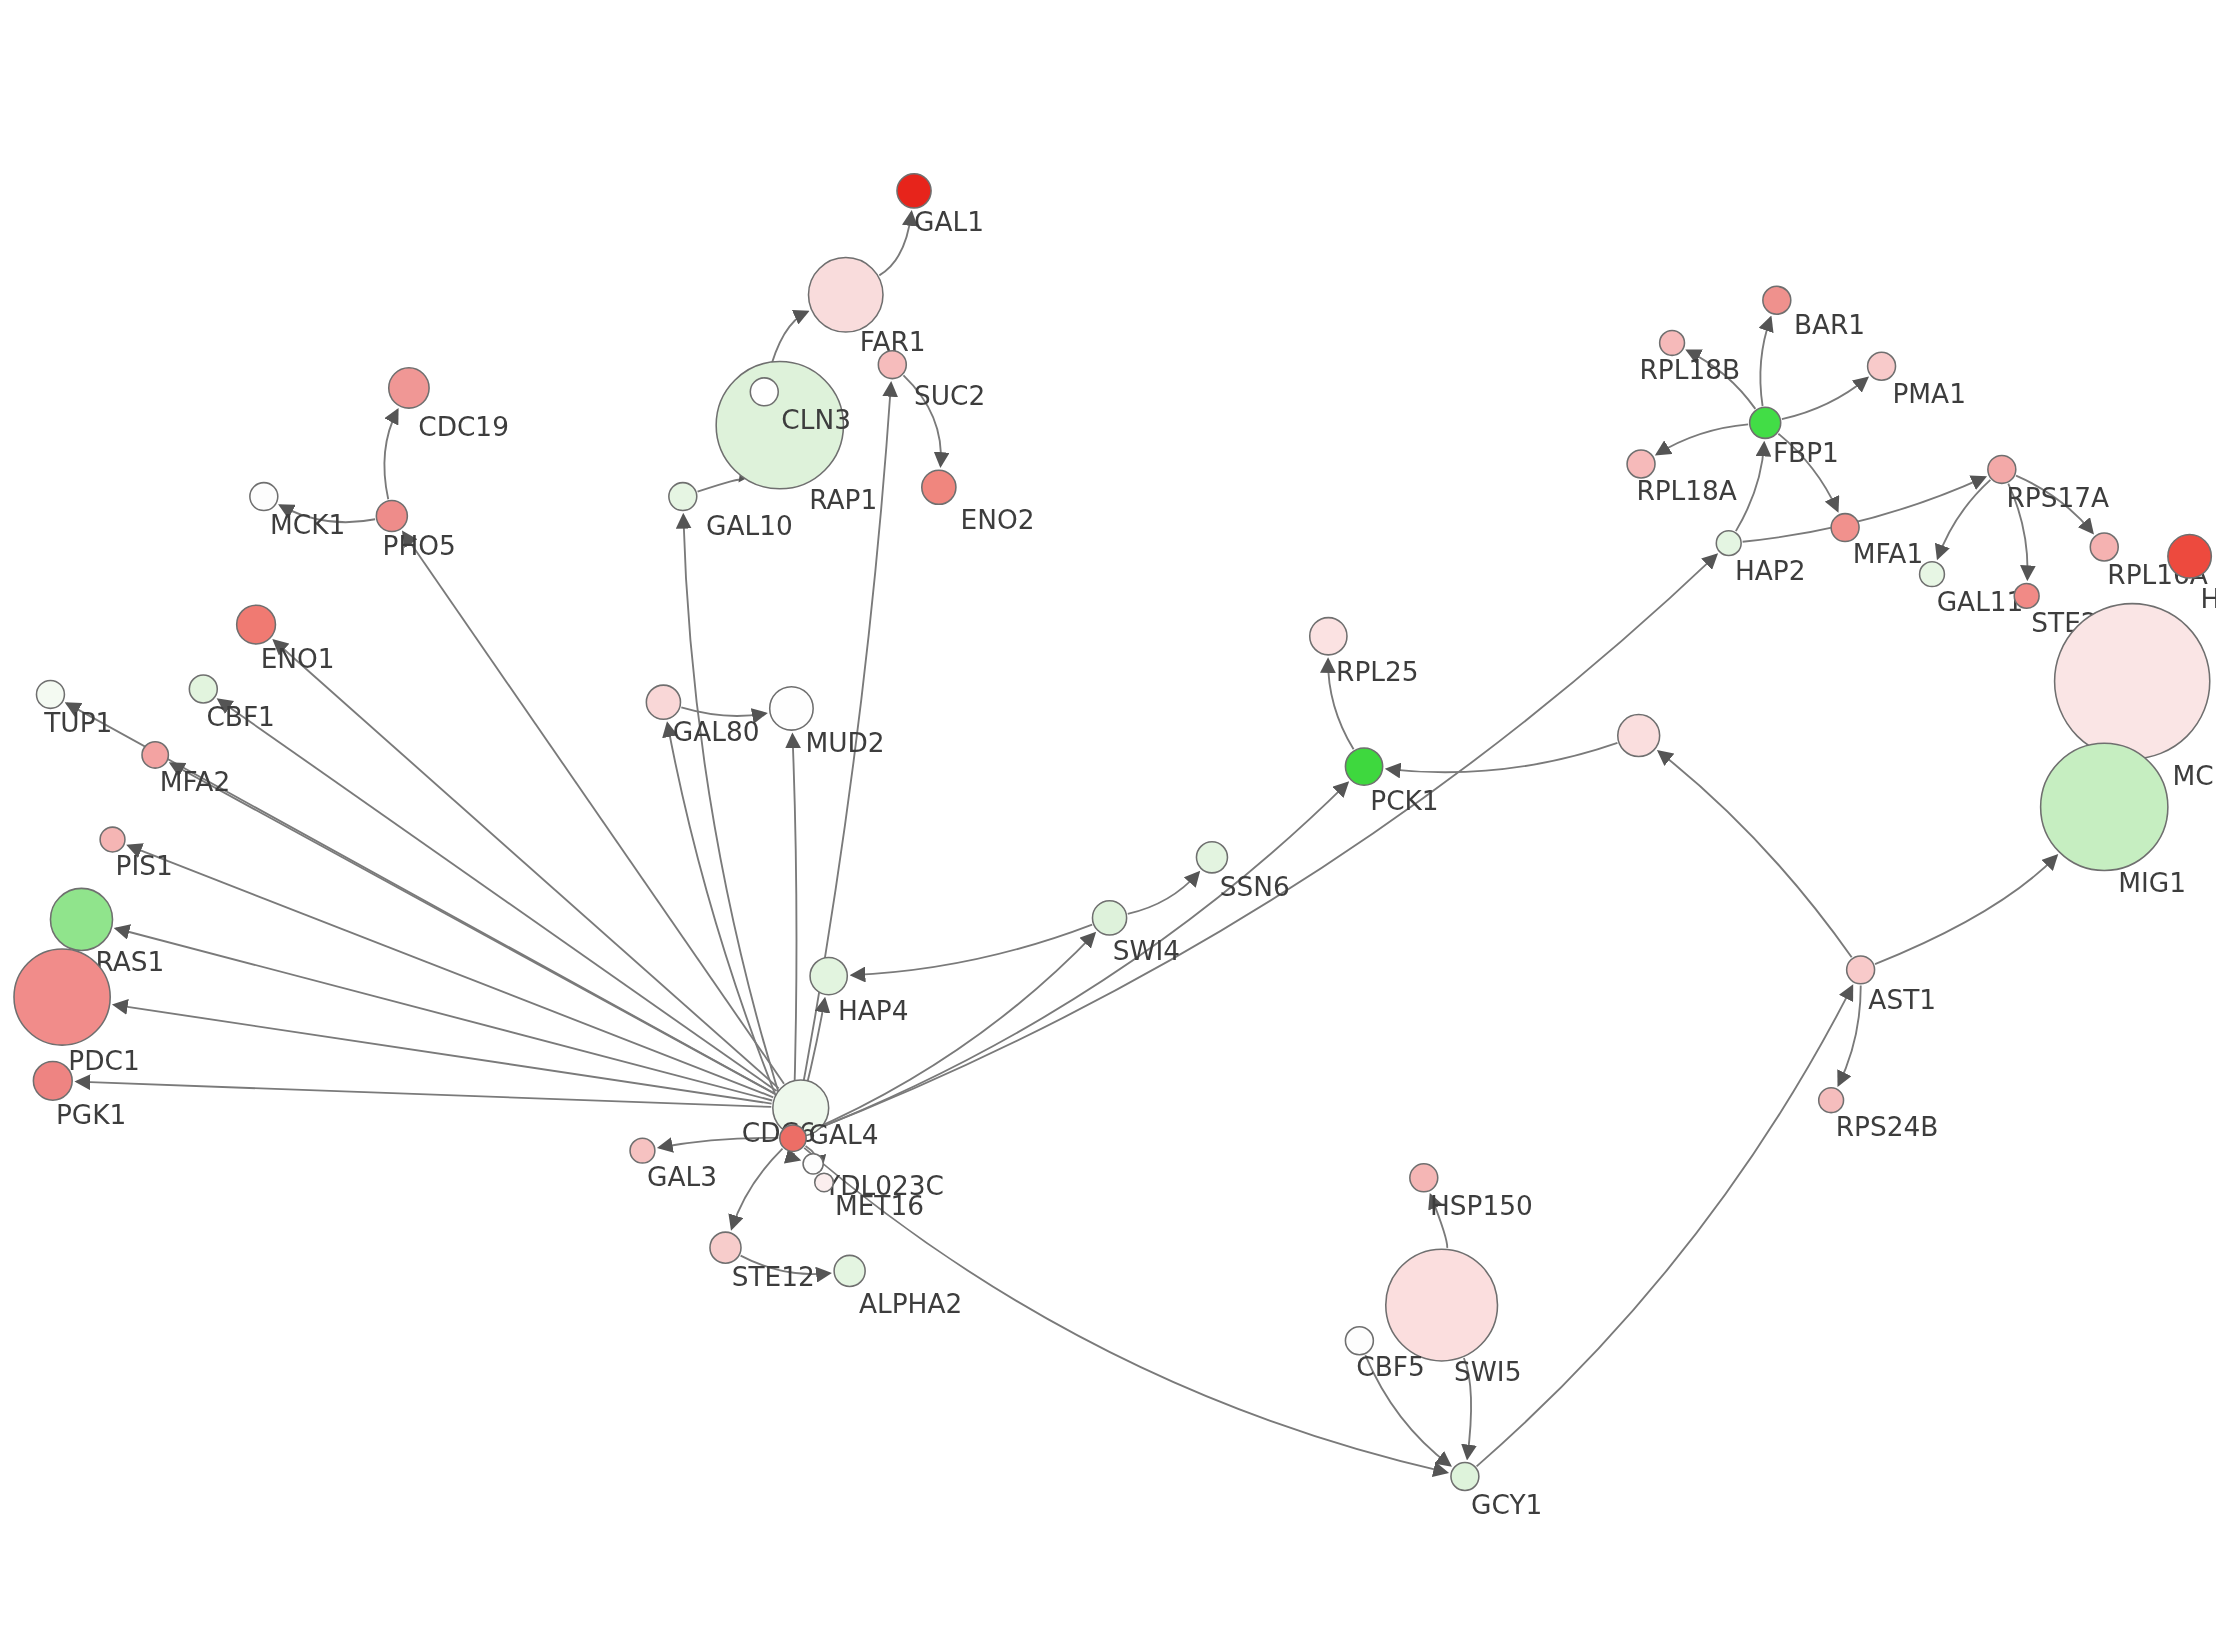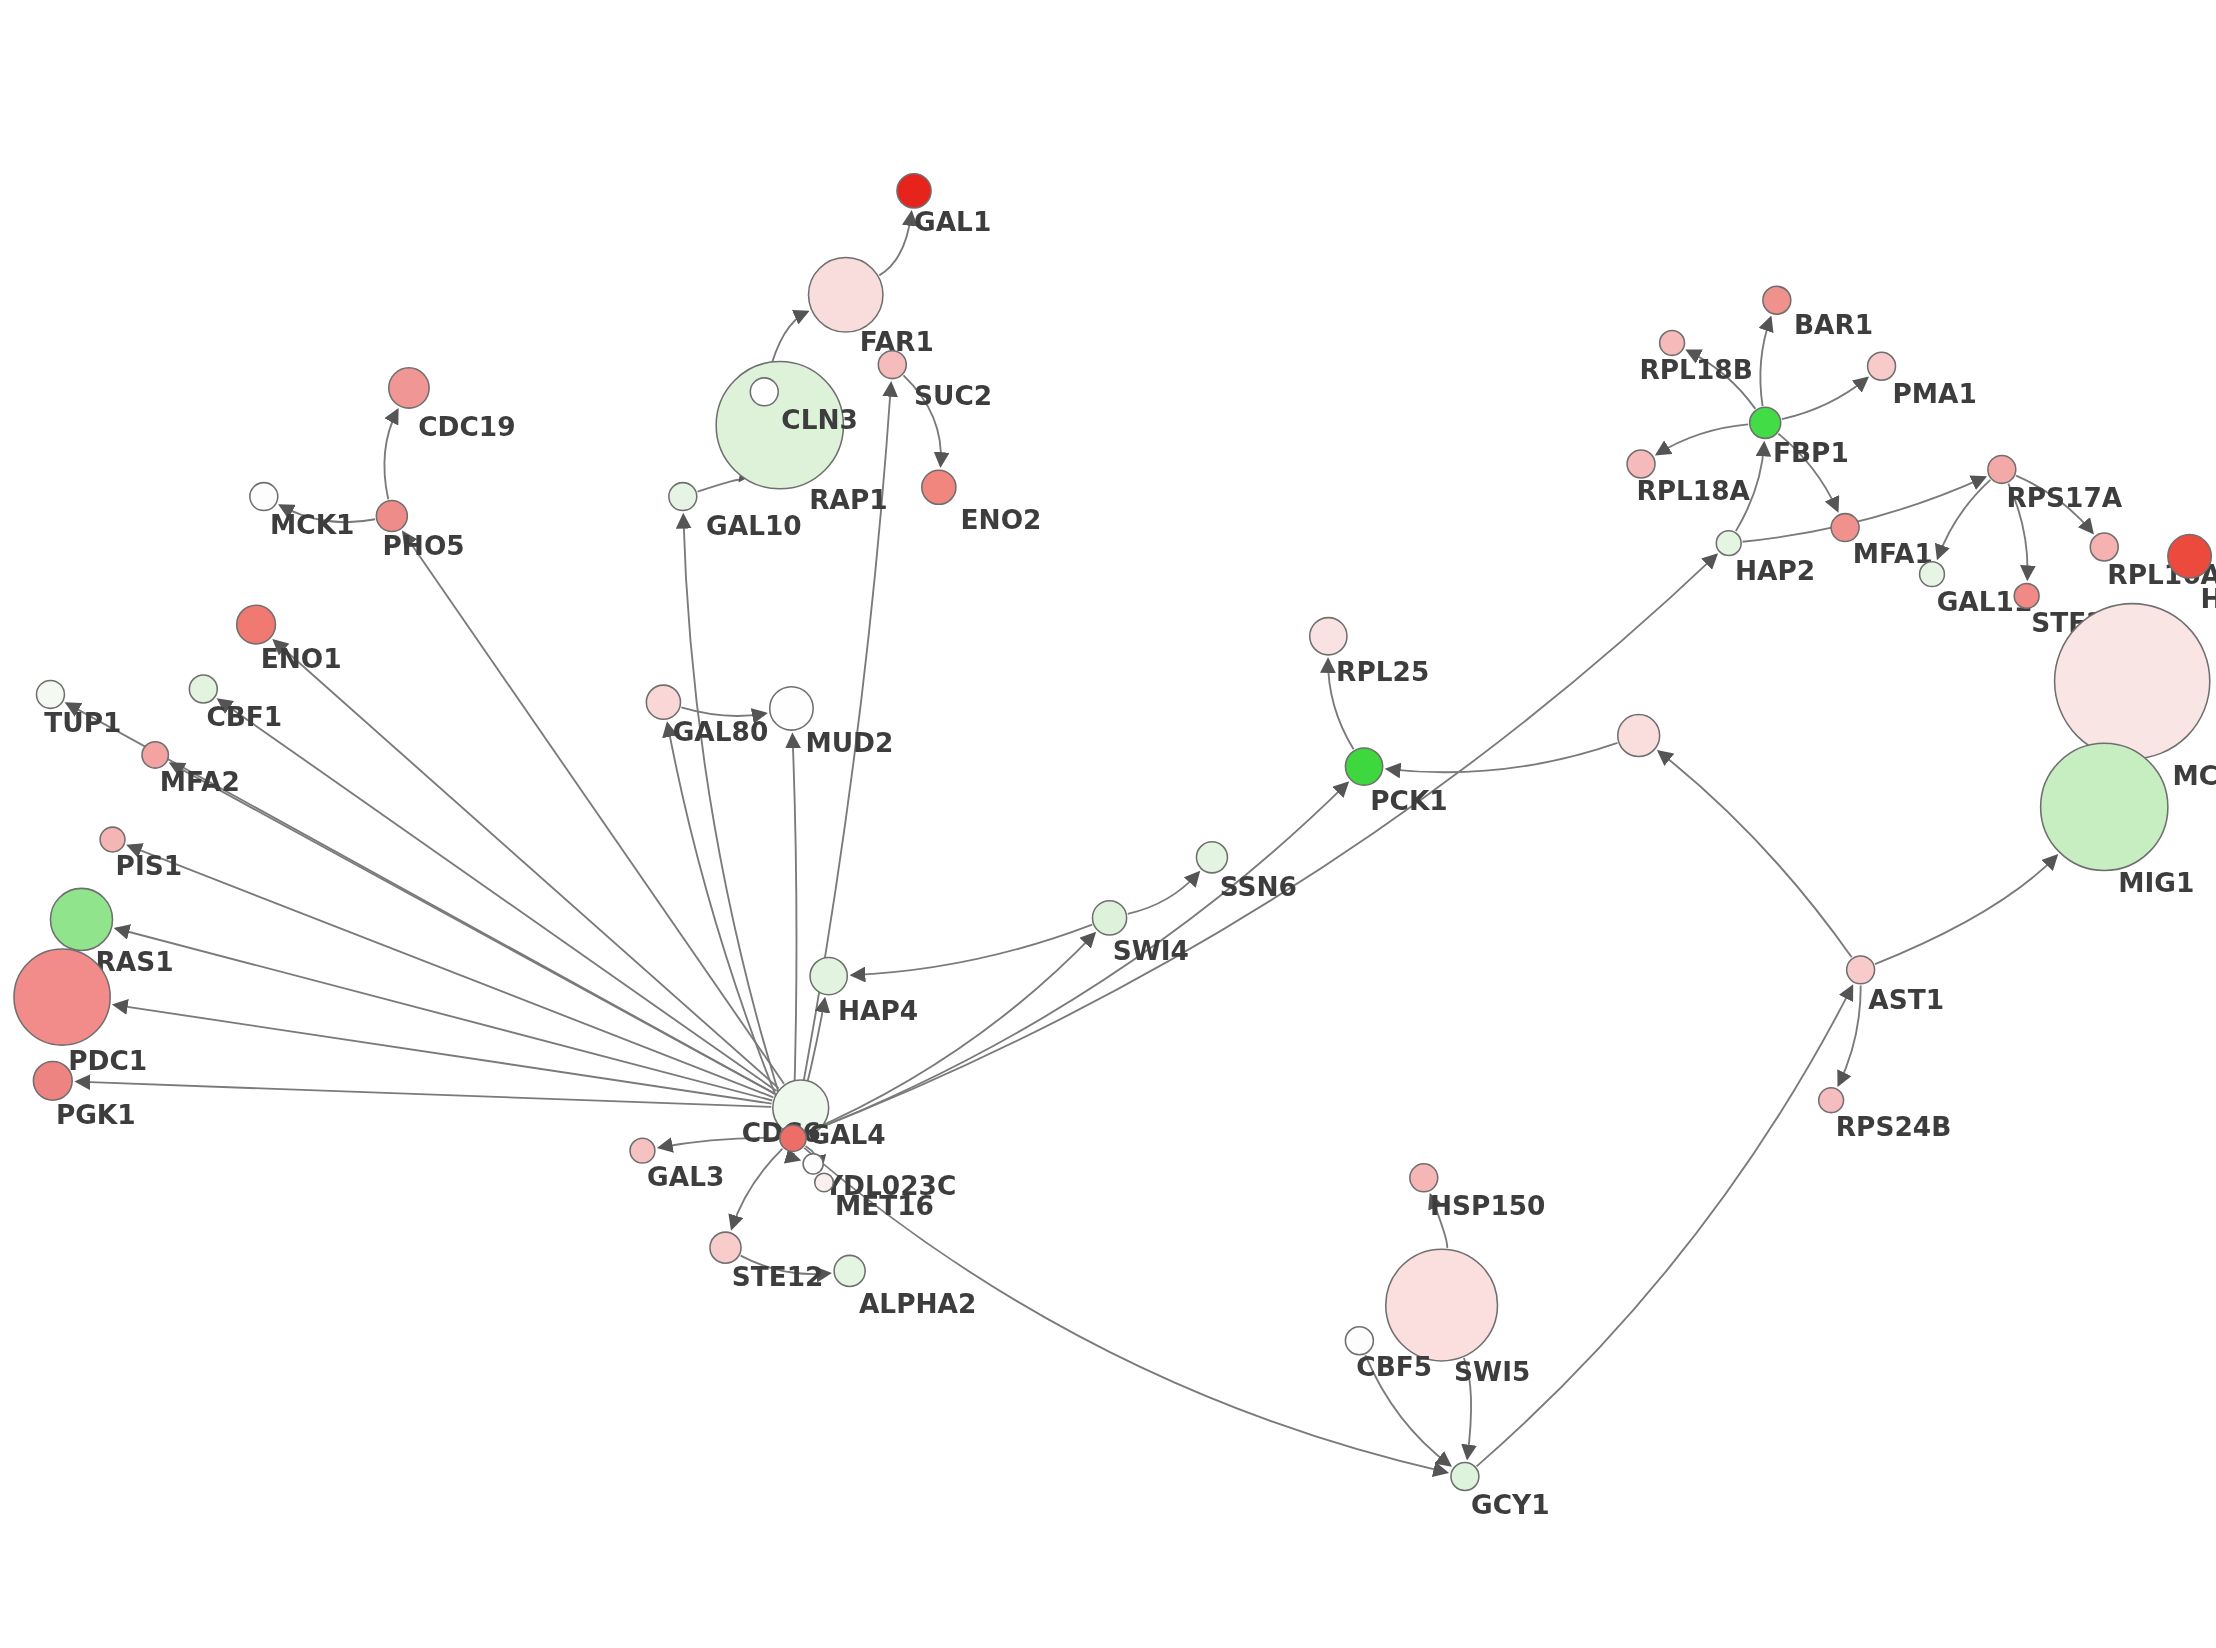--- a/index.html
+++ b/index.html
@@ -1,16 +1,16 @@
 <!DOCTYPE html>
 <html style="font-size:12.4px"><head>
 <meta charset="utf-8">
 <style>
   html,body{margin:0;padding:0;background:#ffffff;width:100%;height:100%;}
-  #network-wrap{width:100%;height:100%;font-weight:bold;}
+  #network-wrap{width:100%;height:100%;}
   svg{display:block;width:100%;height:100%;background:#ffffff;}
   .edge{fill:none;stroke:#7a7a7a;stroke-width:2.4;}
   .node{stroke:#6f6f6f;stroke-width:2;}
   .node-label{font-family:"DejaVu Sans", sans-serif;font-size:34px;fill:#3d3d3d;}
 </style>
 </head>
 <body>
 
 <div id="network-wrap">
   <svg id="graph-svg" viewBox="0 0 2856 2124" preserveAspectRatio="xMidYMid meet">

